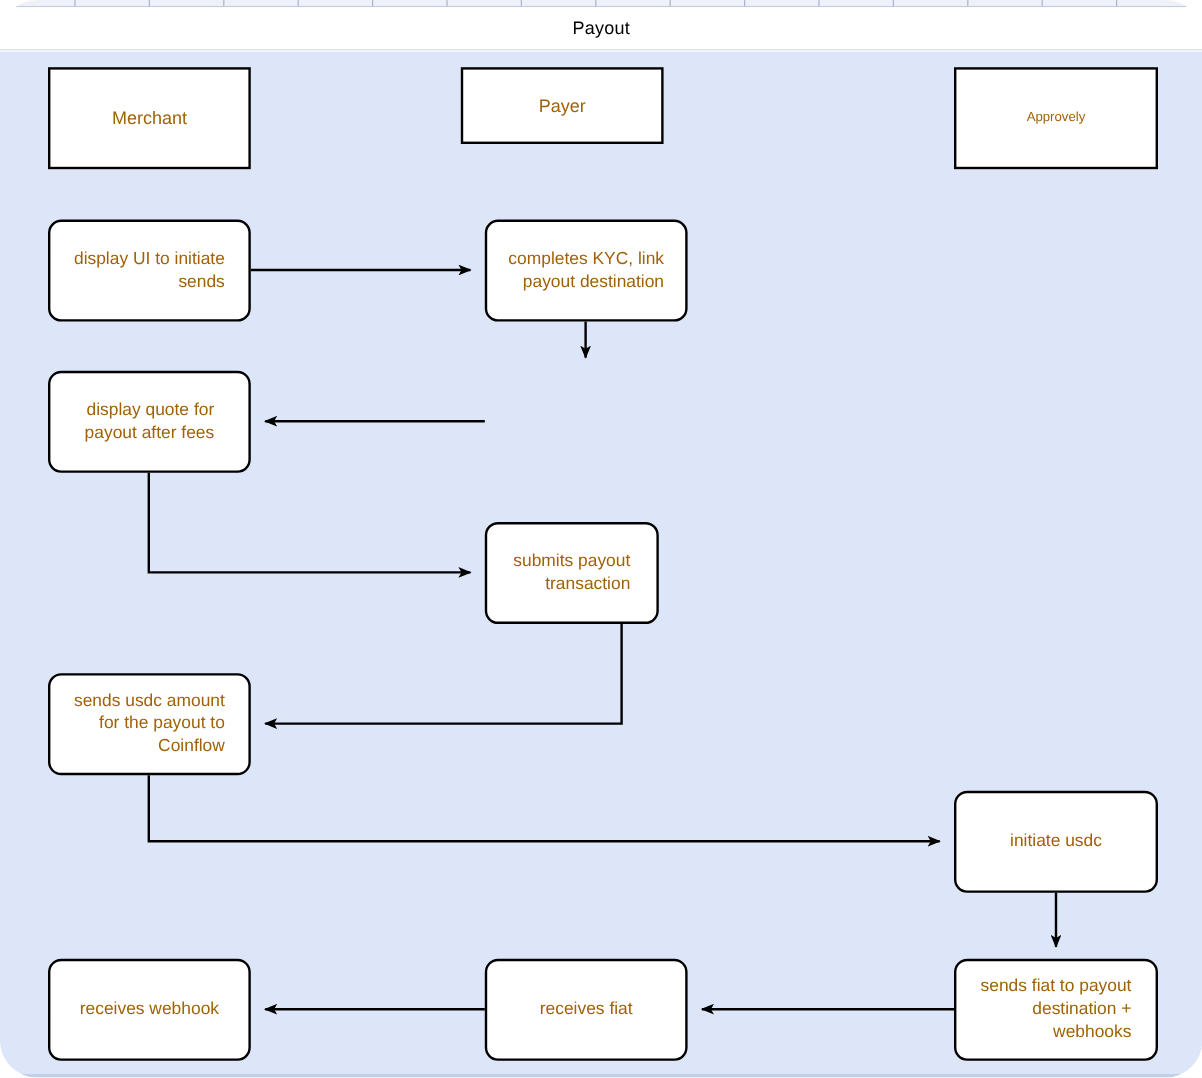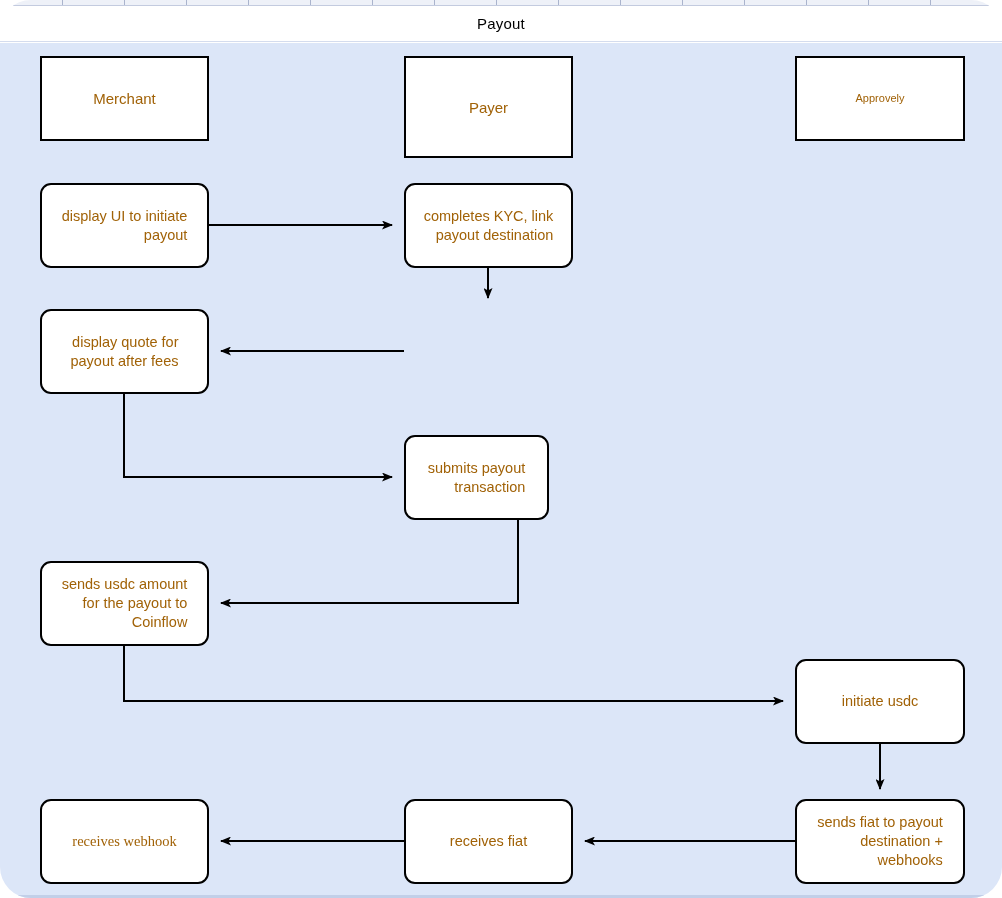--- a/index.html
+++ b/index.html
@@ -155,30 +155,30 @@
 
         <path d="M 795 798 L 585 798" marker-end="url(#arrowhead)"></path>
 
         <path d="M 404 798 L 221 798" marker-end="url(#arrowhead)"></path>
       </g>
     </svg>
 
     <div class="node lane-header" style="left:40px; top:13px; width:169px; height:85px;">
       <span class="node-label">Merchant</span>
     </div>
-    <div class="node lane-header" style="left:404px; top:13px; width:169px; height:102px;">
+    <div class="node lane-header" style="left:384px; top:13px; width:169px; height:64px;">
       <span class="node-label">Payer</span>
     </div>
     <div class="node lane-header small" style="left:795px; top:13px; width:170px; height:85px;">
       <span class="node-label">Approvely</span>
     </div>
 
     <div class="node step" style="left:40px; top:140px; width:169px; height:85px;">
       <span class="node-label">display UI to initiate
-payout</span>
+sends</span>
     </div>
 
     <div class="node step" style="left:40px; top:266px; width:169px; height:85px;">
       <span class="node-label">display quote for
 payout after fees</span>
     </div>
 
     <div class="node step" style="left:404px; top:140px; width:169px; height:85px;">
       <span class="node-label">completes KYC, link
 payout destination</span>
@@ -203,18 +203,18 @@
     <div class="node step" style="left:404px; top:756px; width:169px; height:85px;">
       <span class="node-label">receives fiat</span>
     </div>
 
     <div class="node step" style="left:795px; top:756px; width:170px; height:85px;">
       <span class="node-label">sends fiat to payout
 destination +
 webhooks</span>
     </div>
 
-    <div class="node step" style="left:40px; top:756px; width:169px; height:85px;font-family:Liberation Serif, serif;">
+    <div class="node step" style="left:40px; top:756px; width:169px; height:85px;">
       <span class="node-label">receives webhook</span>
     </div>
 
   </div>
 </div>
 
 </body></html>

